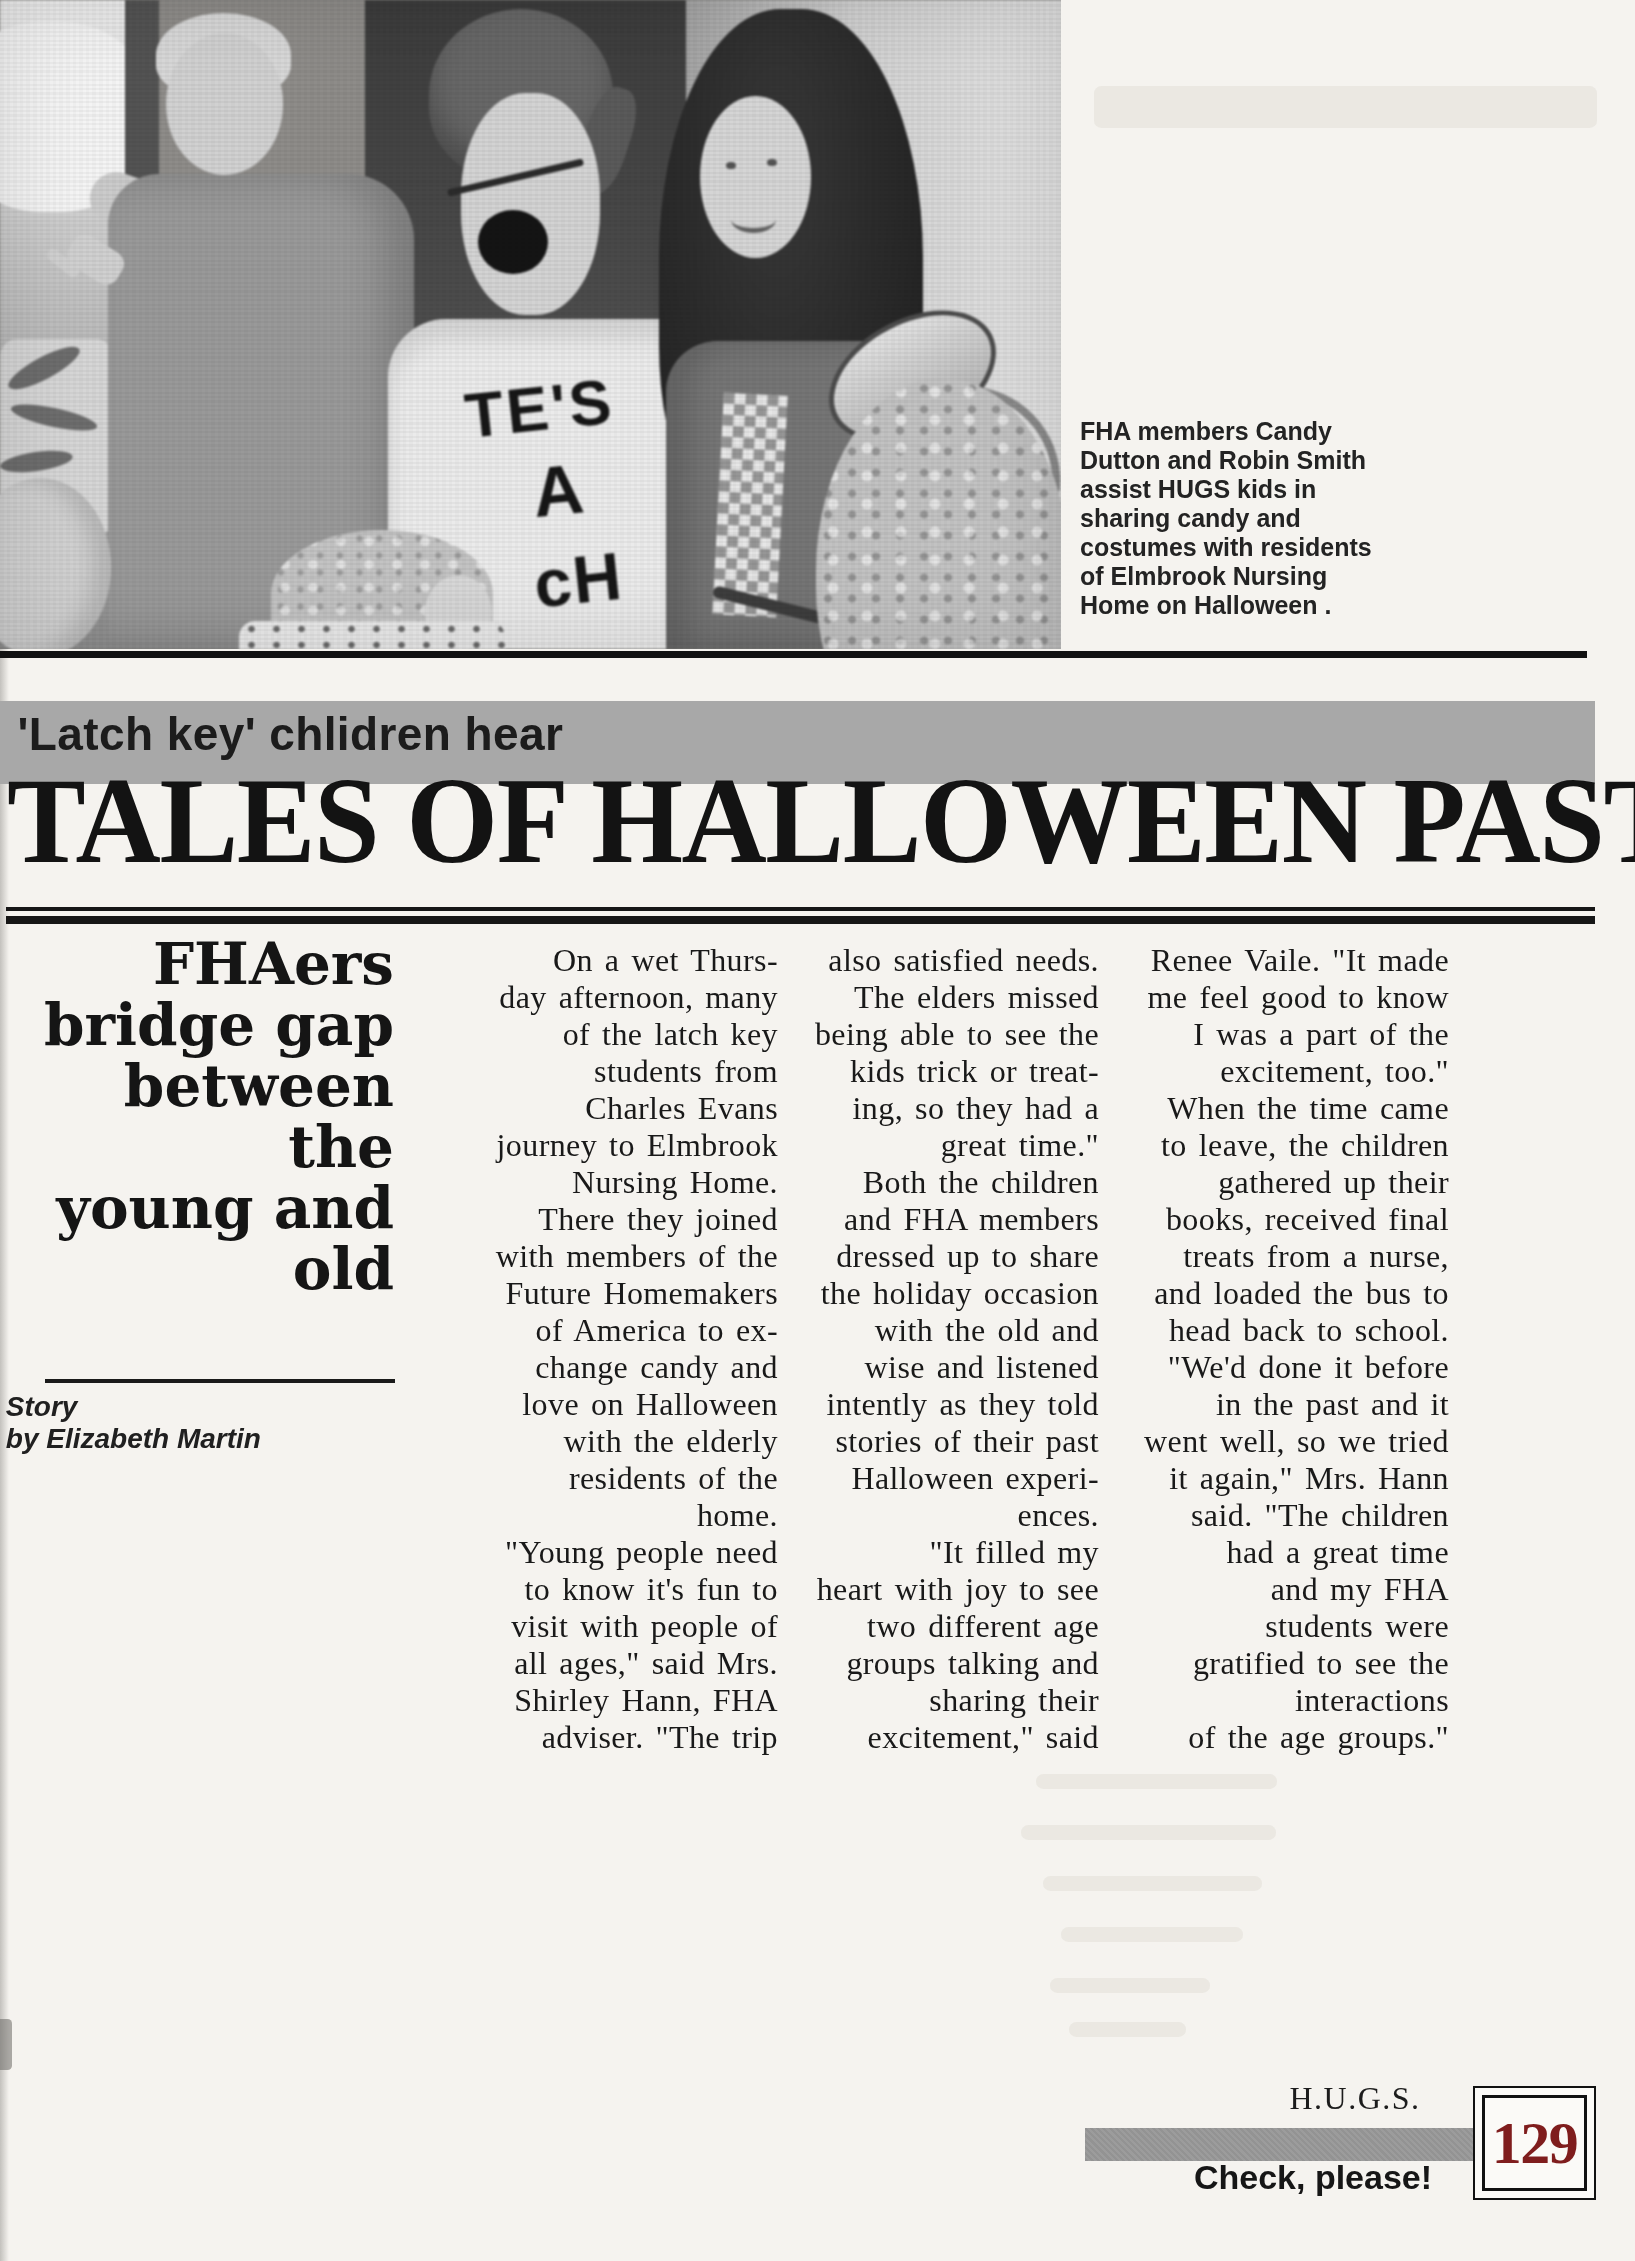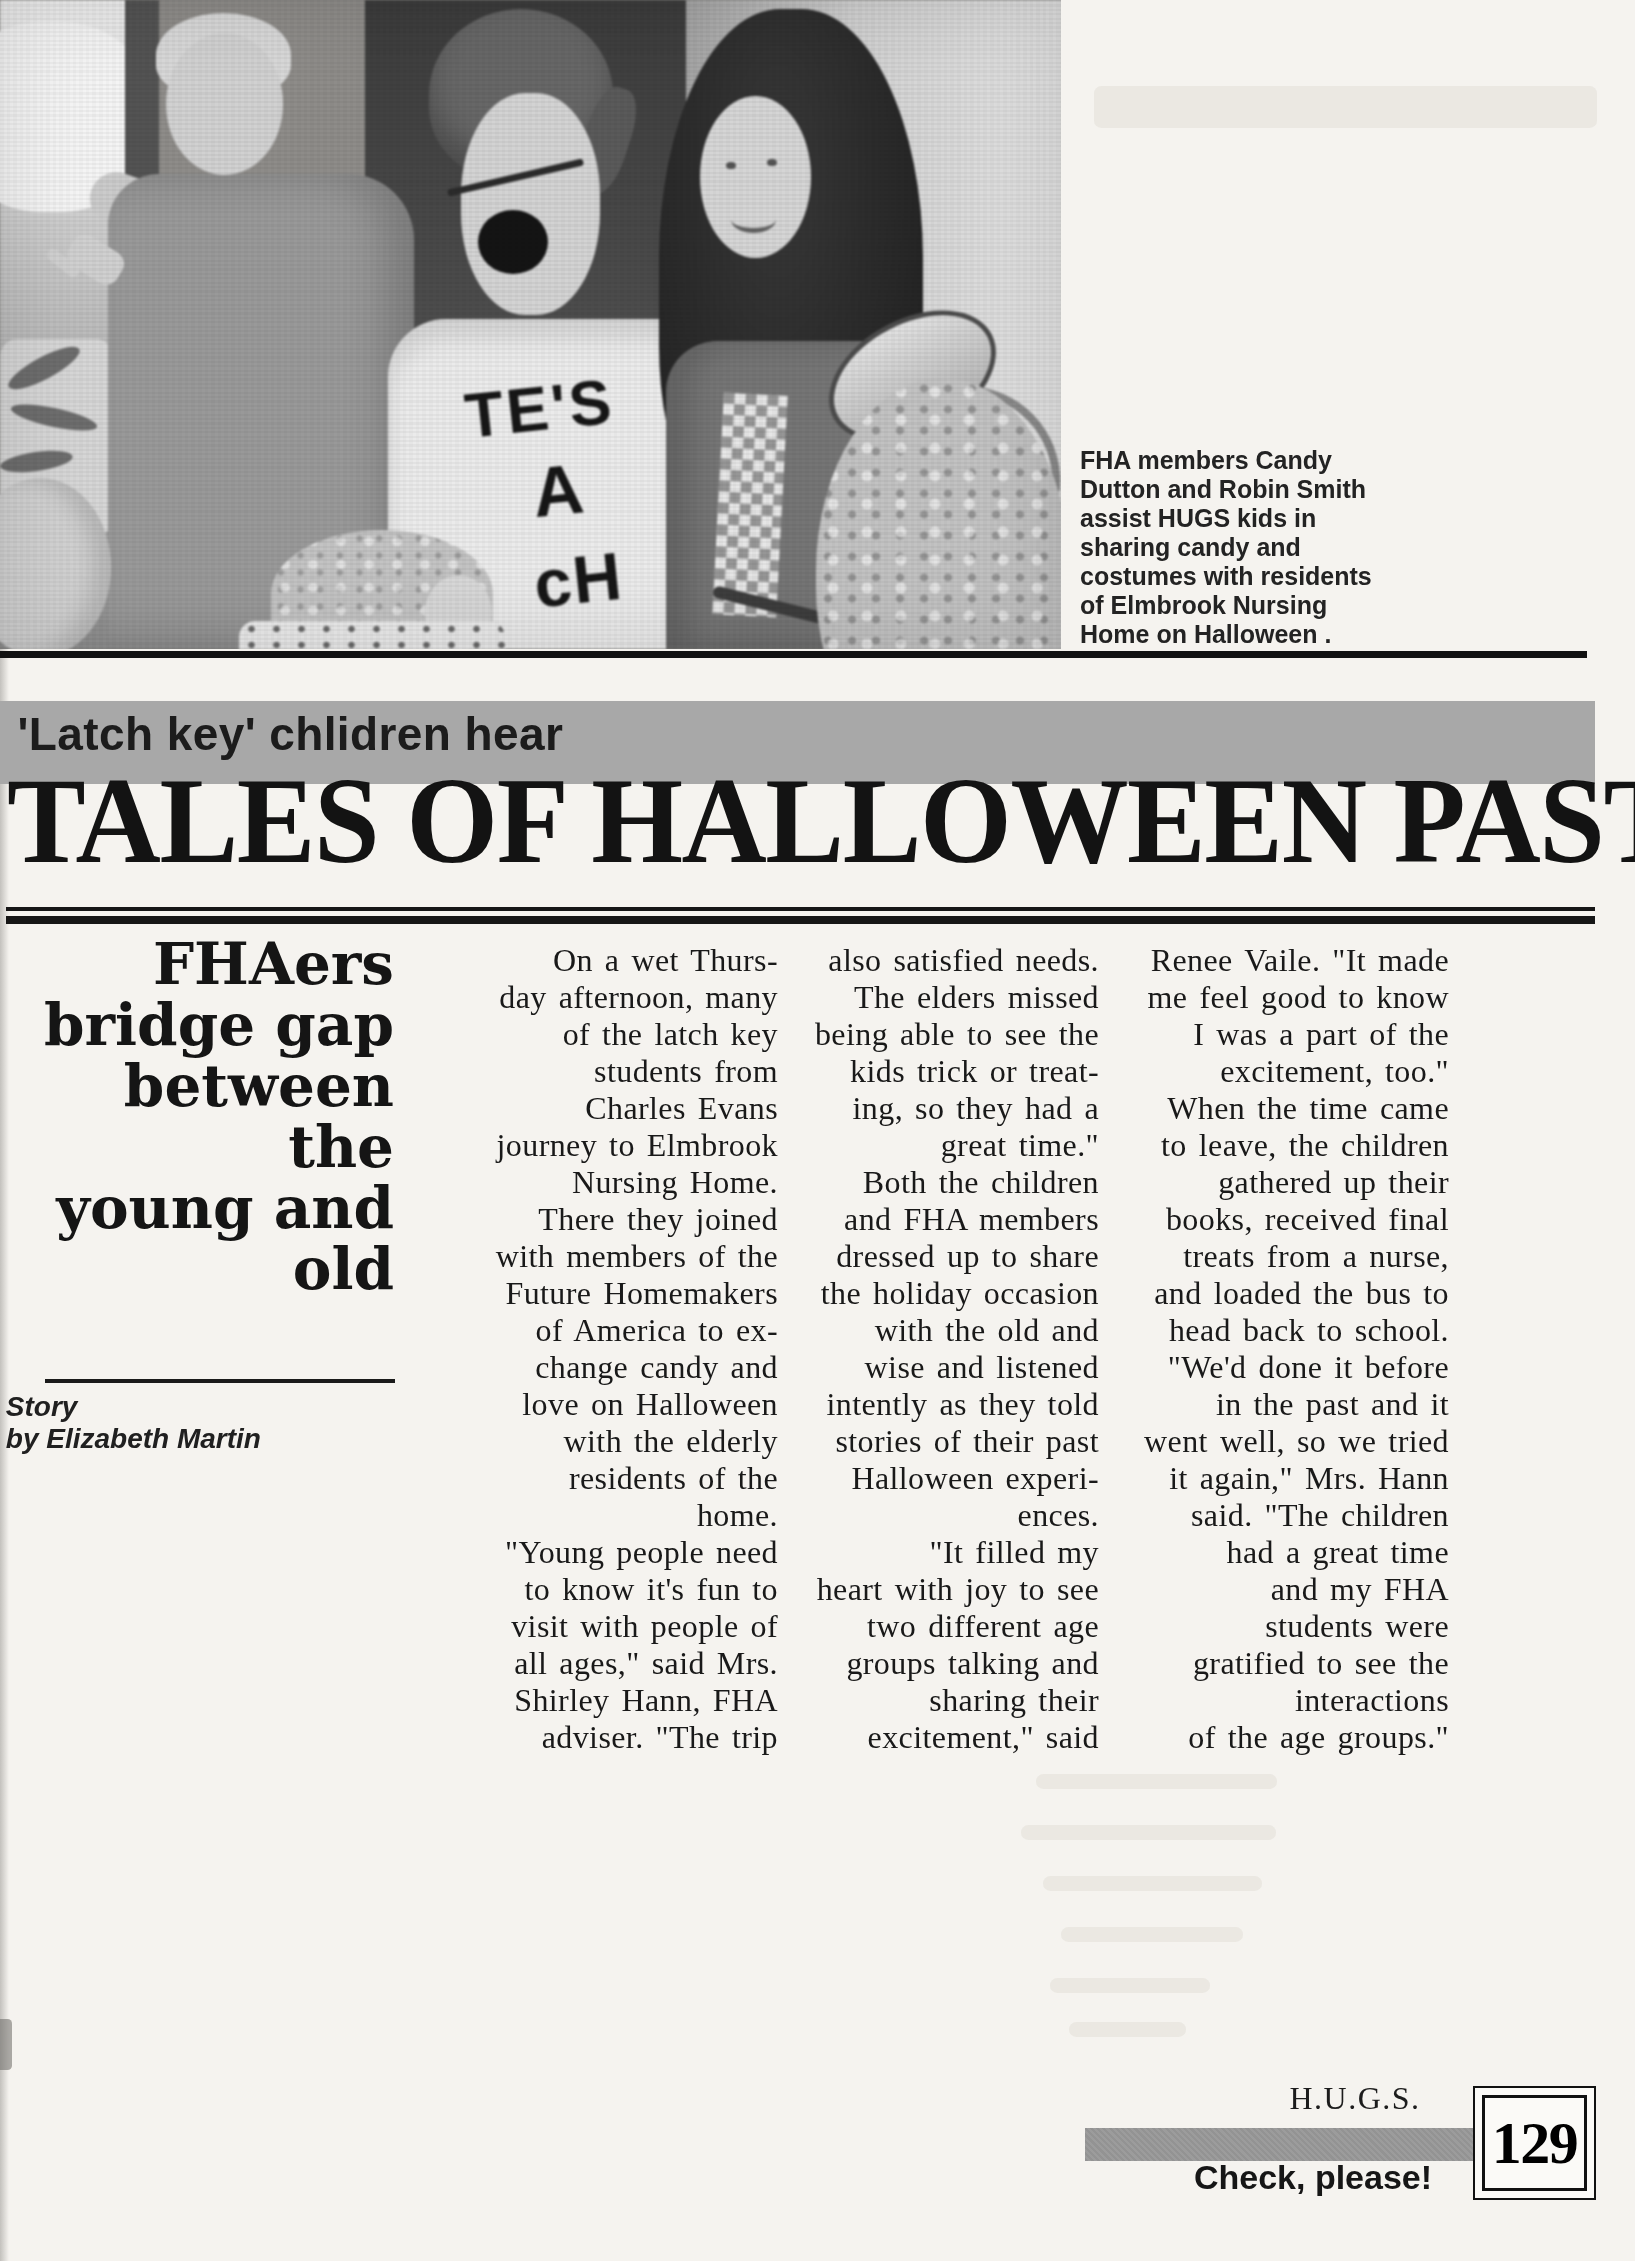--- a/index.html
+++ b/index.html
@@ -72,21 +72,21 @@
   .toddler-face{left:425px;top:575px;width:67px;height:76px;background:#ded7cc;border-radius:50%;}
   .toddler-dress{left:239px;top:621px;width:266px;height:29px;background:#eceae5;border-radius:16px 16px 0 0;
     background-image:radial-gradient(circle,#6e6a64 0 2.9px,transparent 3.6px);background-size:25px 16px;}
   .left-child-head{left:-31px;top:478px;width:142px;height:179px;background:#d6d1c7;border-radius:50%;
     box-shadow:inset -19px 0 20.4px rgba(0,0,0,.12);}
   .photo-grain{position:absolute;inset:0;pointer-events:none;mix-blend-mode:multiply;
     background:repeating-linear-gradient(0deg,rgba(0,0,0,.035) 0 2.2px,rgba(255,255,255,.02) 2.2px 4.4px),
       repeating-linear-gradient(90deg,rgba(0,0,0,.02) 0 3.6px,transparent 3.6px 6.6px);
     box-shadow:inset 0 0 88px rgba(0,0,0,.12);}
   
-  .caption{left:1080px;top:446px;width:343px;
+  .caption{left:1080px;top:417px;width:343px;
     font-family:"Liberation Sans",sans-serif;font-weight:bold;font-size:25px;line-height:29px;
     white-space:pre-line;color:#232323;}
   
   .rule-top{left:0;top:651px;width:1587px;height:7.3px;background:#121212;}
   .kicker{left:0;top:681px;width:1595px;height:83px;background:#a8a8a8;margin-top:20px;}
   .kicker-label{position:absolute;left:17.5px;top:5.8px;
     font-family:"Liberation Sans",sans-serif;font-weight:bold;font-size:46px;letter-spacing:0.4px;color:#1c1c1c;}
   .headline{left:7.3px;top:759px;font-weight:bold;font-size:123px;line-height:1;letter-spacing:-1.5px;
     white-space:nowrap;transform:scaleX(.96);transform-origin:left center;color:#131313;}
   .rule-thin{left:5.8px;top:907px;width:1589px;height:3.6px;background:#161616;}
@@ -103,21 +103,21 @@
     white-space:pre-line;color:#191919;}
   .col1{left:430px;width:348px;}
   .col2{left:784px;width:315px;}
   .col3{left:1127px;width:322px;}
   
   .hugs{left:1240px;top:2080px;width:230px;text-align:center;font-size:32px;letter-spacing:1.5px;color:#1c1c1c;}
   .footer-bar{left:1085px;top:2128px;width:394px;height:33px;background:#9c9c9c;
     background-image:repeating-linear-gradient(45deg,rgba(0,0,0,.06) 0 2.2px,transparent 2.2px 4.4px);}
   .pagebox{left:1473px;top:2086px;width:123px;height:114px;background:#fbfaf7;border:2.9px solid #111;box-sizing:border-box;}
   .pagebox-inner{position:absolute;inset:6.6px;border:3.6px solid #111;display:flex;align-items:center;justify-content:center;
-    font-family:"Liberation Serif",serif;font-weight:bold;font-size:60px;letter-spacing:-1.5px;color:#000000;}
+    font-family:"Liberation Serif",serif;font-weight:bold;font-size:60px;letter-spacing:-1.5px;color:#7f1d1d;}
   .tagline{left:1156px;top:2158px;width:314px;text-align:center;
     font-family:"Liberation Sans",sans-serif;font-weight:bold;font-size:34px;color:#161616;}
 </style>
 </head>
 <body>
 
 <div class="page">
 
   <div class="abs page-edge"></div>
   <div class="abs edge-tick"></div>

